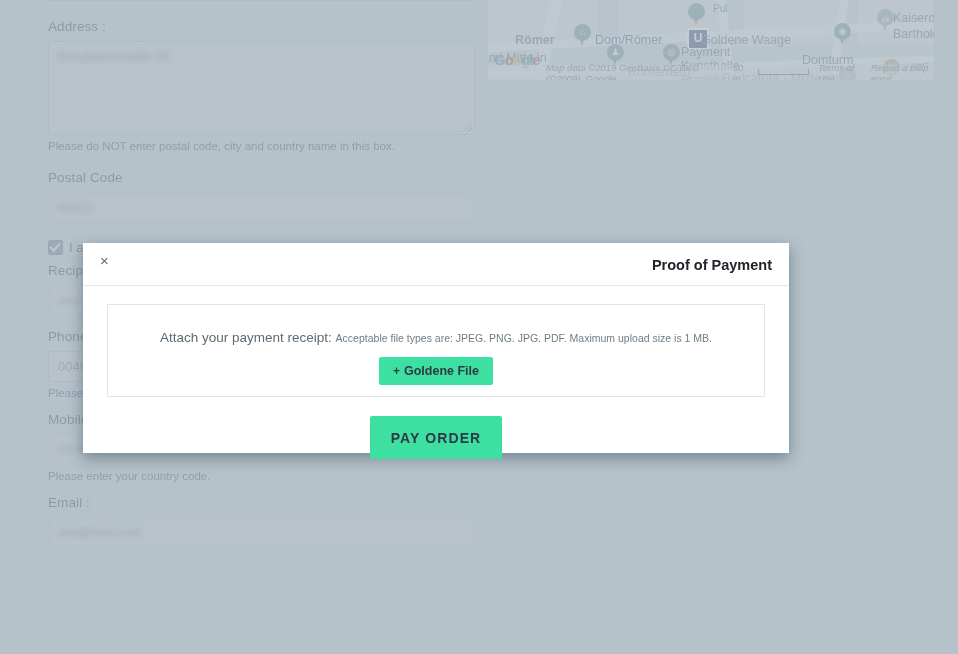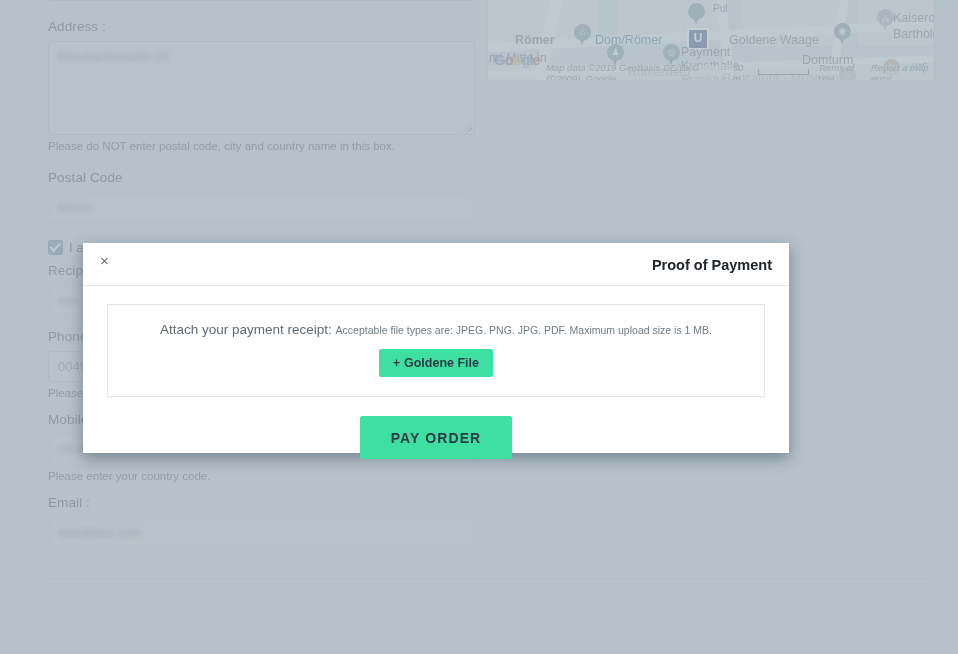--- a/index.html
+++ b/index.html
@@ -313,21 +313,21 @@
     font-size: 14.5px;
     font-weight: bold;
     color: #20262b;
   }
   .drop-zone {
     margin: 18px 24px 0 24px;
     height: 93px;
     border: 1px solid #e4e4e4;
     box-sizing: border-box;
     text-align: center;
-    padding-top: 17px;
+    padding-top: 25px;
   }
   .attach-line {
     font-size: 13.5px;
     color: #5e6b74;
   }
   .attach-line .small {
     font-size: 10.5px;
     color: #6f7c85;
   }
   .choose-btn {
@@ -340,21 +340,21 @@
     padding: 7px 14px;
     border: none;
     border-radius: 2px;
     cursor: pointer;
     font-family: "Liberation Sans", sans-serif;
   }
   .choose-btn .plus { margin-right: 4px; font-size: 12px; }
   .pay-btn {
     display: block;
     margin: 19px auto 0 auto;
-    width: 152px;
+    width: 132px;
     height: 43px;
     background: #3ee0a1;
     color: #2c3a45;
     border: none;
     border-radius: 2px;
     font-size: 14px;
     font-weight: bold;
     letter-spacing: 1.1px;
     cursor: pointer;
     font-family: "Liberation Sans", sans-serif;
@@ -434,21 +434,21 @@
         <div class="poi" style="left:107px;top:152px;color:#0369a1;">Dom/Römer</div>
         <span class="ubahn" style="left:199px;top:147px;">U</span>
 
         <span class="pin" style="left:119px;top:163px;">
           <span class="head"></span>
             <span class="tip"></span>
             <span class="glyph">♟</span>
         </span>
         <div class="poi" style="left:140px;top:184px;">Römerberg</div>
 
-        <div class="poi" style="left:241px;top:152px;">Goldene Waage</div>
+        <div class="poi" style="left:213px;top:152px;">Goldene Waage</div>
 
         <span class="pin" style="left:175px;top:163px;">
           <span class="head"></span>
             <span class="tip"></span>
             <span class="glyph">◎</span>
         </span>
         <div class="poi" style="left:193px;top:164px;line-height:14px;white-space:normal;width:110px;">Payment Kunsthalle Frankfurt</div>
 
         <span class="pin" style="left:346px;top:142px;">
           <span class="head"></span>

